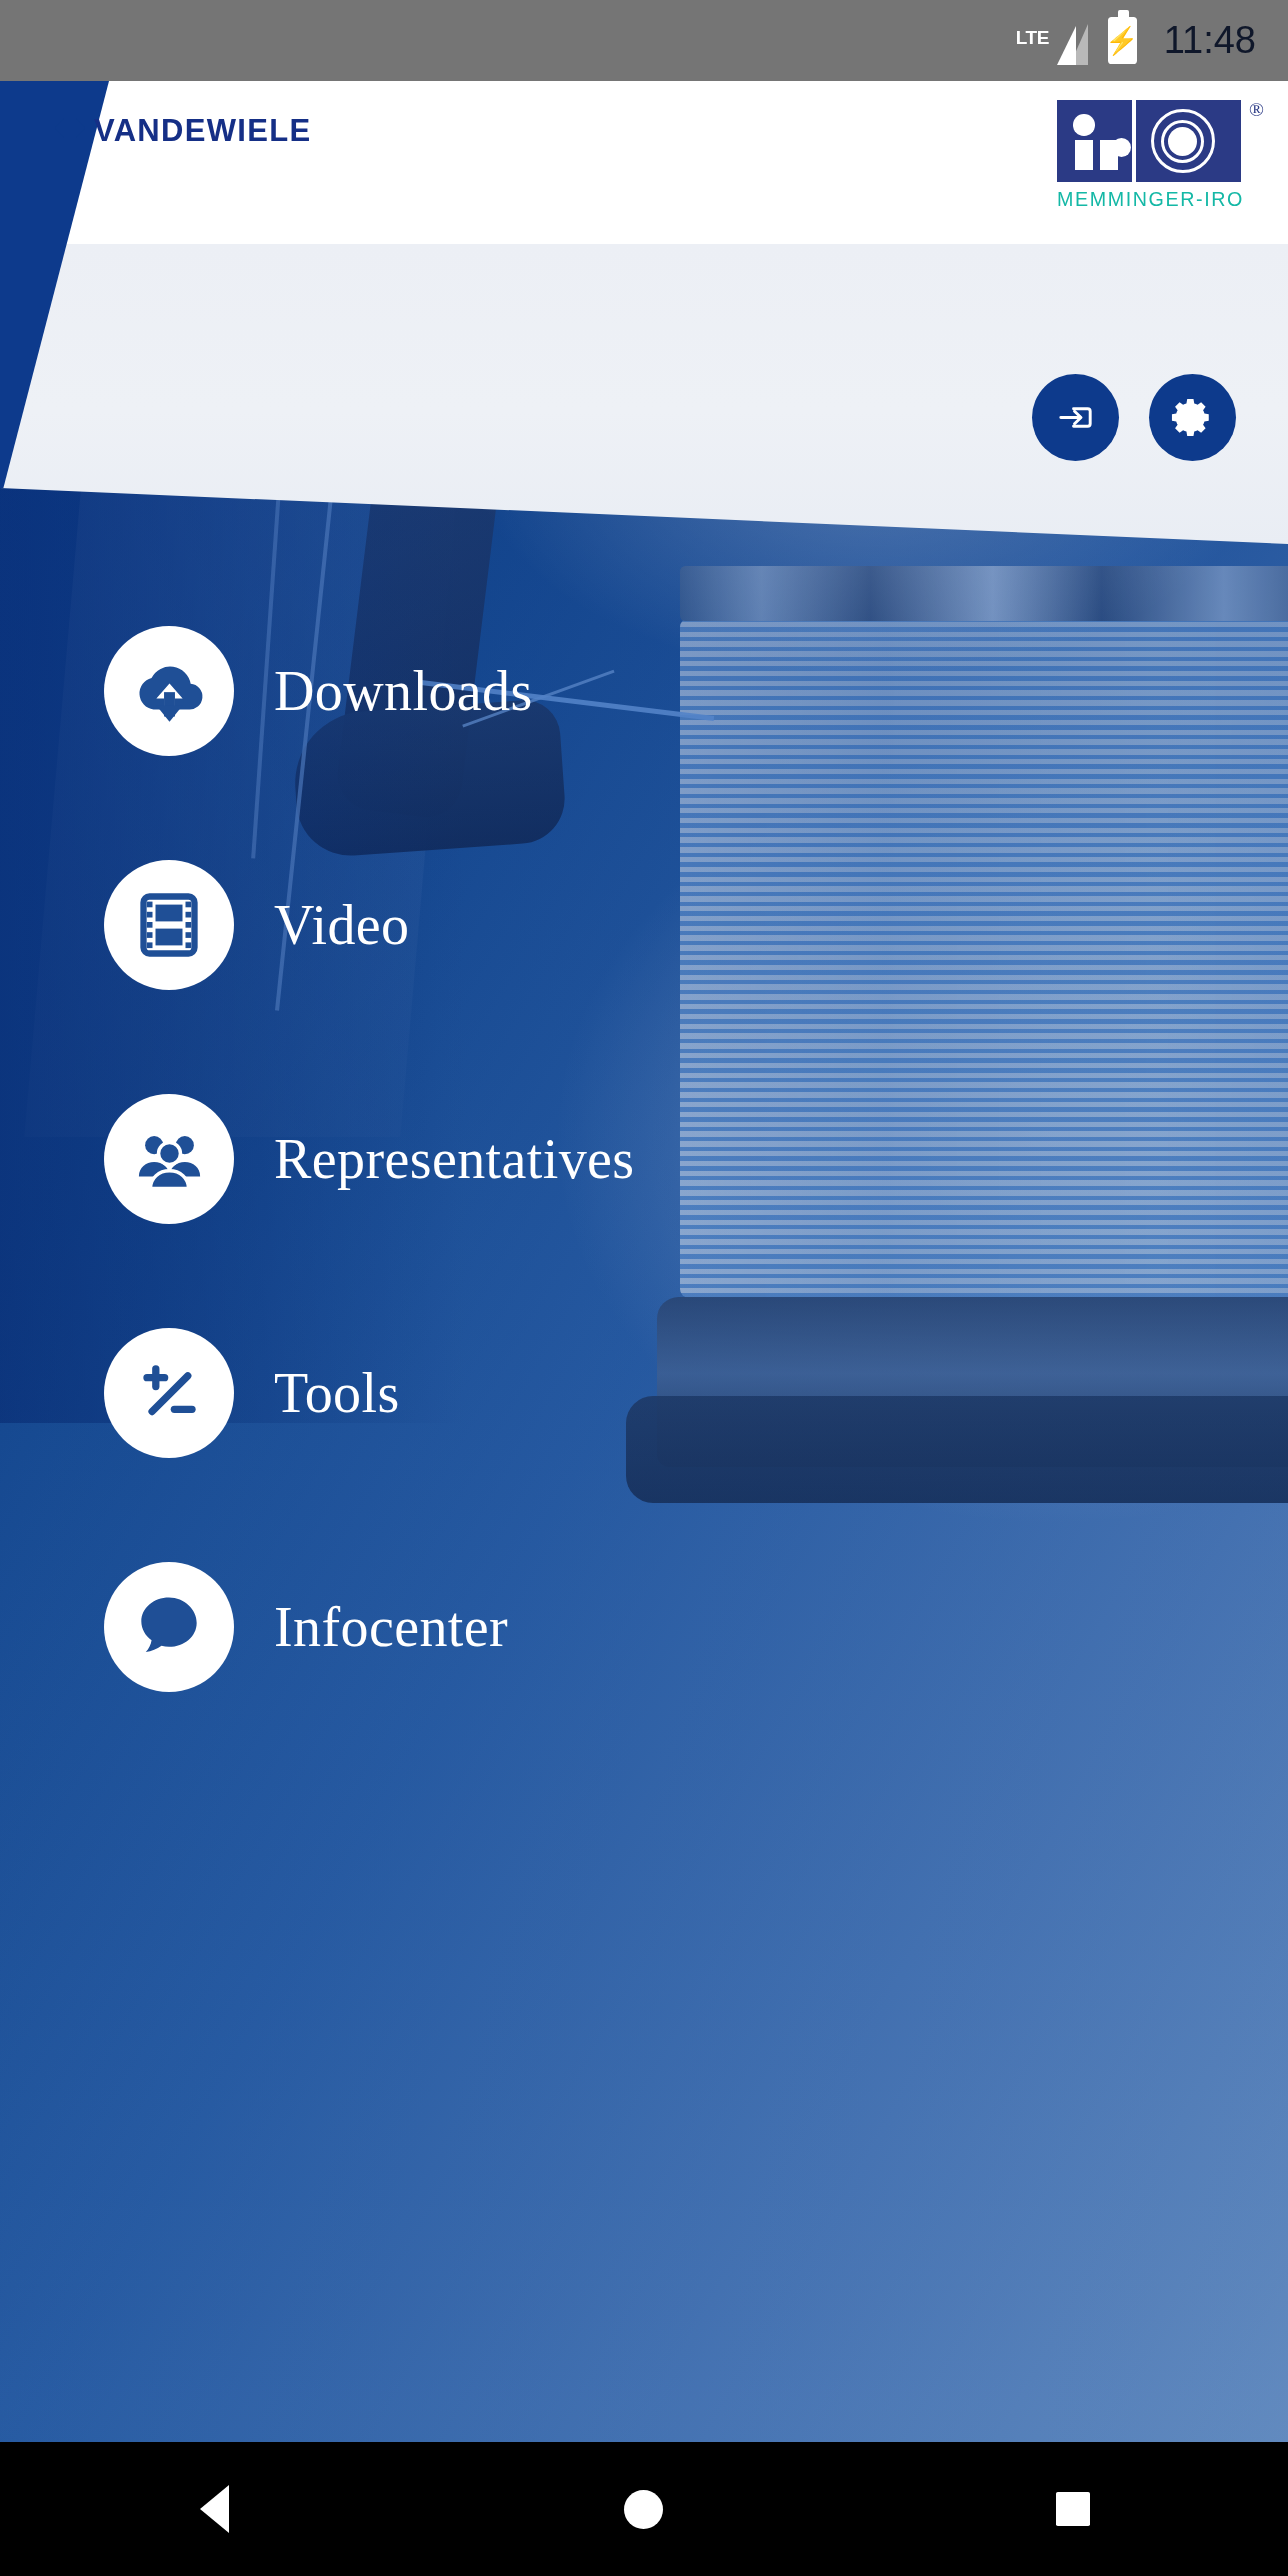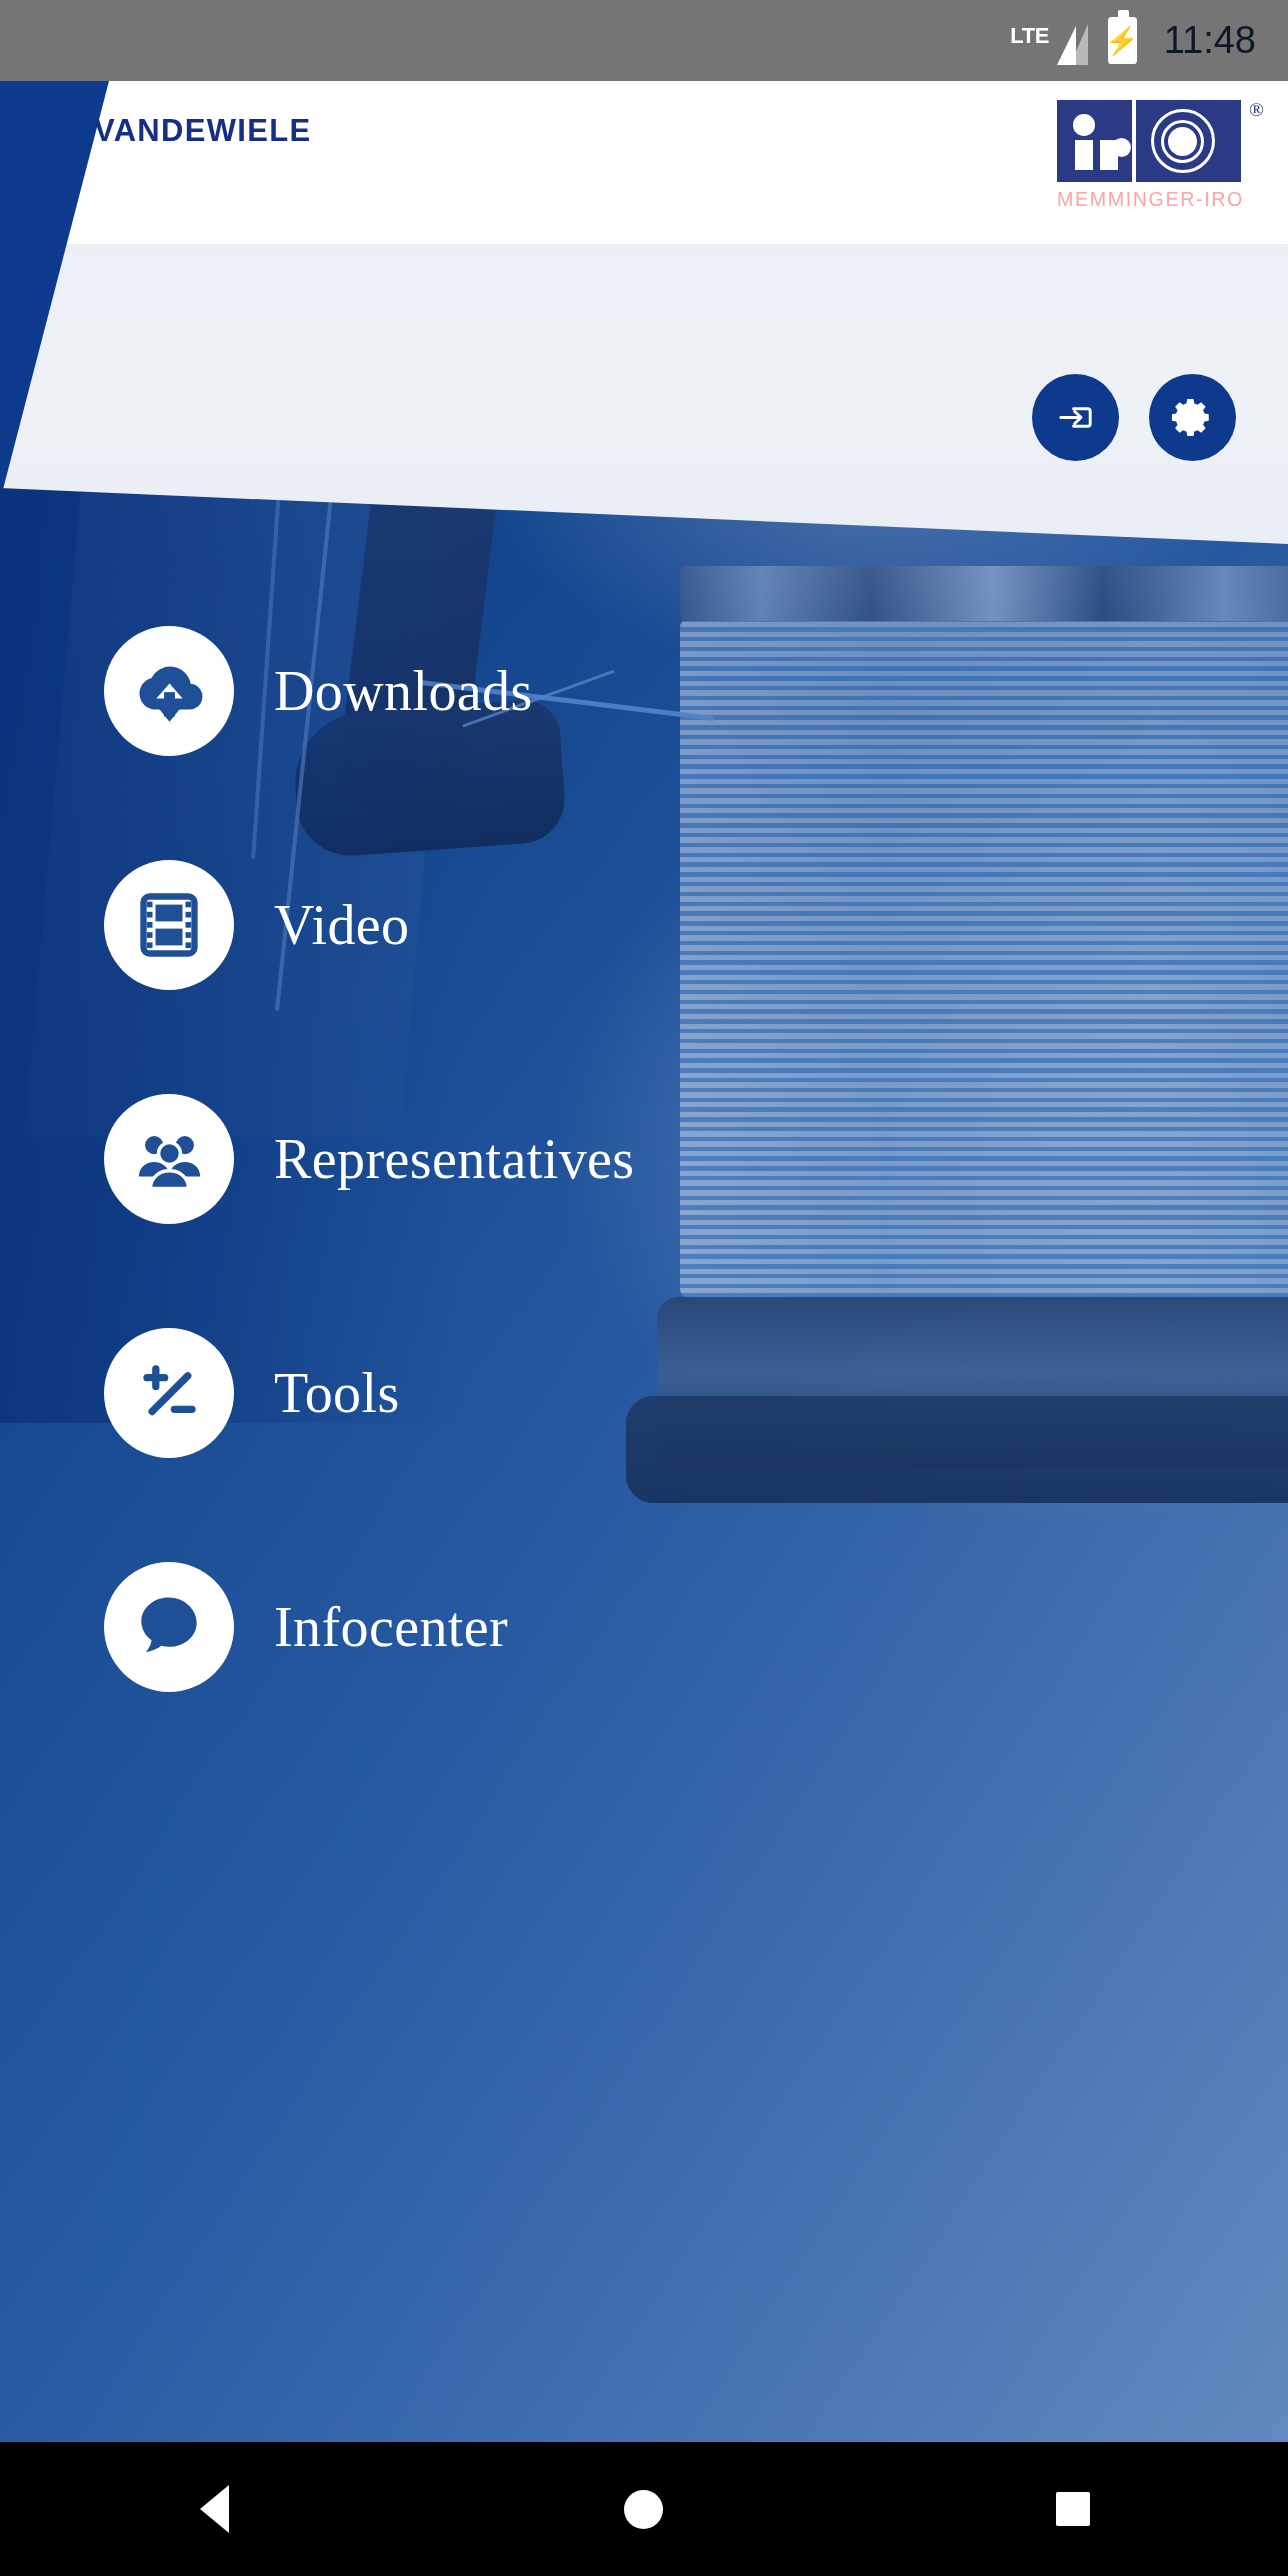--- a/index.html
+++ b/index.html
@@ -21,21 +21,21 @@
     position:absolute; left:0; top:0;
     width:1288px; height:81px;
     background:#757575;
     display:flex; align-items:center; justify-content:flex-end;
     padding-right:32px;
     z-index:60;
   }
   .sb-group { display:flex; align-items:center; gap:12.5px; }
   .lte-wrap { position:relative; display:flex; align-items:flex-end; height:48px; }
   .lte-text {
-    font-size:22px; font-weight:bold; color:#fff;
+    font-size:19px; font-weight:bold; color:#fff;
     line-height:1; letter-spacing:-0.4px;
     position:relative; top:-18px; right:-1.8px;
   }
   .signal {
     position:relative; width:41px; height:43px;
   }
   .signal .tri-full {
     position:absolute; right:0; bottom:0;
     width:0; height:0;
     border-left:18px solid transparent;
@@ -272,21 +272,21 @@
     position:absolute; left:32px; top:27px;
     width:29px; height:29px;
     background:#fff; border-radius:50%;
   }
   .miro-reg {
     position:absolute; right:-23px; top:-1.8px;
     font-size:19.7px; color:#2b3a85;
     font-family:"Liberation Serif", serif;
   }
   #miro-text {
-    font-size:19.7px; color:#fca5a5;
+    font-size:19.7px; color:#14b8a6;
     letter-spacing:1.6px; margin-top:6.3px;
     font-family:"Liberation Sans", sans-serif;
     white-space:nowrap;
   }
 
   
   #header-actions {
     position:absolute; right:52px; top:374px;
     display:flex; gap:30px; z-index:30;
   }

